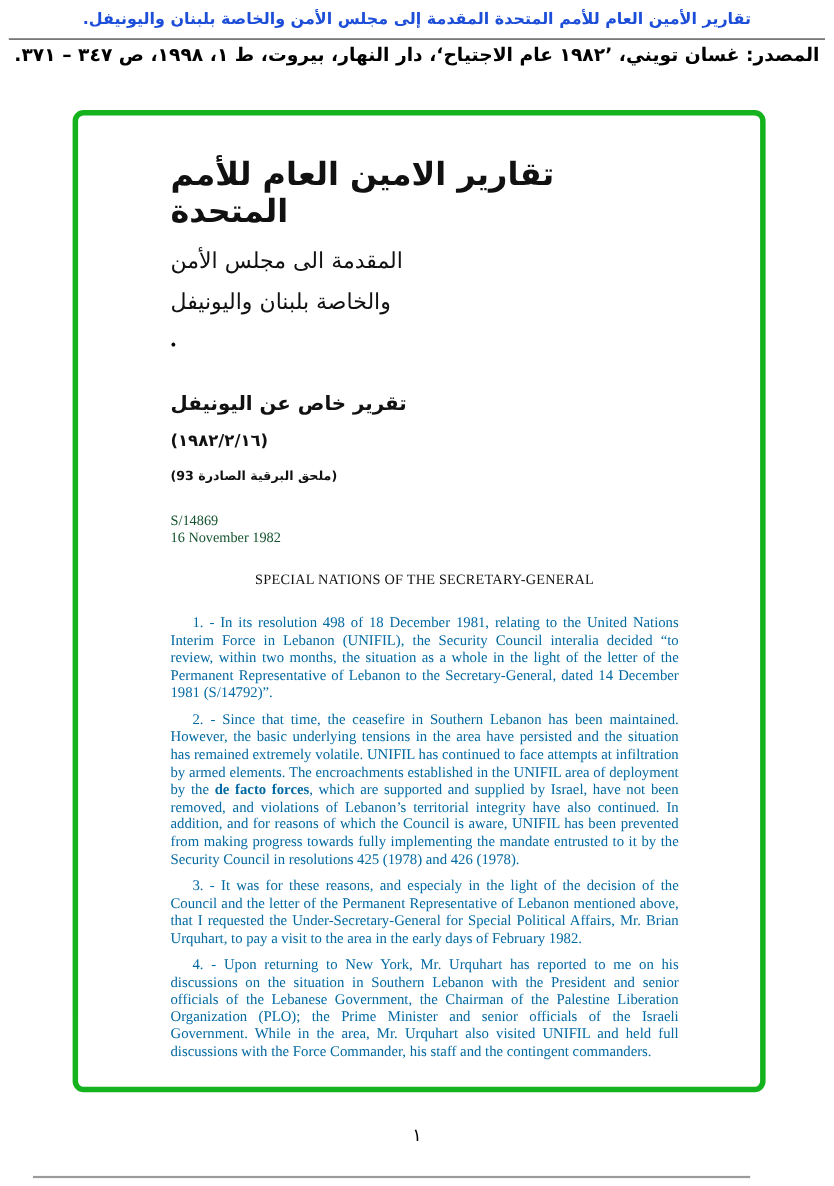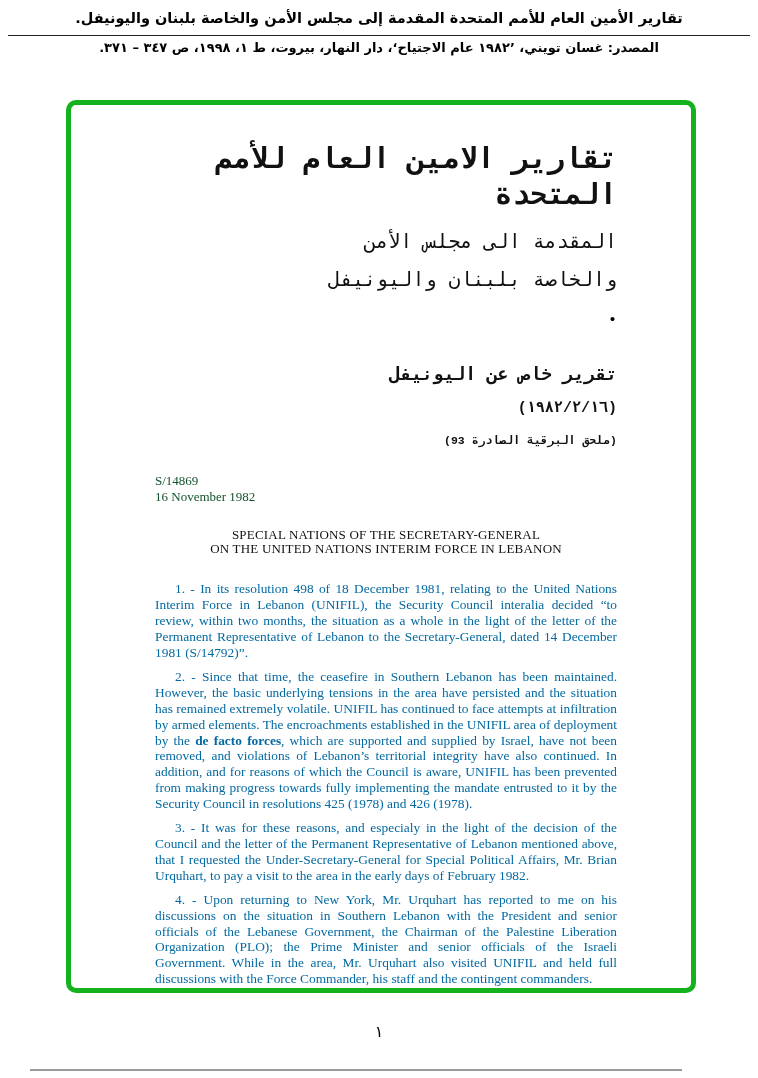--- a/index.html
+++ b/index.html
@@ -18,52 +18,52 @@
     position: absolute;
     top: 8px; left: 0; right: 0;
     text-align: center;
   }
   .top-title {
     direction: rtl;
     font-family: "DejaVu Sans", sans-serif;
     font-weight: bold;
     font-size: 14.5px;
     line-height: 1.5;
-    color: #000000;
+    color: #1d4ed8;
   }
   .header-divider {
     border: none;
     border-top: 1.5px solid #222;
     margin: 5px 8px 4px 8px;
   }
   .top-source {
     direction: rtl;
     font-family: "DejaVu Sans", sans-serif;
     font-weight: bold;
-    font-size: 13px;
+    font-size: 17px;
     color: #000;
   }
 
   
   .doc-frame {
     position: absolute;
     left: 66px;
     top: 100px;
     width: 620px;
     height: 883px;
     border: 5px solid #14b31e;
     border-radius: 10px;
     background: #ffffff;
   }
   .doc-inner {
     padding: 36px 74px 0 84px;
   }
 
   .ar { direction: rtl; font-family: "DejaVu Sans", sans-serif; color: #111; }
-  .center { text-align: right; font-family: Liberation Mono, monospace; }
+  .center { text-align: left; }
 
   .ar-title-1 { font-size: 29px; font-weight: bold; margin: 0 0 16px 0; }
   .ar-title-2 { font-size: 20px; margin: 0 0 13px 0; }
   .ar-title-3 { font-size: 20px; margin: 0 0 20px 0; }
   .bullet-sep { font-size: 15px; color: #000; margin: 0 0 34px 0; }
   .report-title { font-size: 18px; font-weight: bold; margin: 0 0 13px 0; }
   .report-date  { font-size: 15px; font-weight: bold; margin: 0 0 16px 0; }
   .report-annex { font-size: 11.5px; font-weight: bold; margin: 0 0 26px 0; }
 
   .doc-id {
@@ -137,21 +137,20 @@
       <div class="ar center report-date">(١٩٨٢/٢/١٦)</div>
       <div class="ar center report-annex">(ملحق البرقية الصادرة 93)</div>
 
       <div class="doc-id">
         <div>S/14869</div>
         <div>16 November 1982</div>
       </div>
 
       <div class="en-heading">
         <div>SPECIAL NATIONS OF THE SECRETARY-GENERAL</div>
-        <div>ON THE UNITED NATIONS INTERIM FORCE IN LEBANON</div>
       </div>
 
       <p class="body-para">1. - In its resolution 498 of 18 December 1981, relating to the United Nations Interim Force in Lebanon (UNIFIL), the Security Council interalia decided “to review, within two months, the situation as a whole in the light of the letter of the Permanent Representative of Lebanon to the Secretary-General, dated 14 December 1981 (S/14792)”.</p>
 
       <p class="body-para"><span>2. - Since that time, the ceasefire in Southern Lebanon has been maintained. However, the basic underlying tensions in the area have persisted and the situation has remained extremely volatile. UNIFIL has continued to face attempts at infiltration by armed elements. The encroachments established in the UNIFIL area of deployment by the </span><b>de facto forces</b><span>, which are supported and supplied by Israel, have not been removed, and violations of Lebanon’s territorial integrity have also continued. In addition, and for reasons of which the Council is aware, UNIFIL has been prevented from making progress towards fully implementing the mandate entrusted to it by the Security Council in resolutions 425 (1978) and 426 (1978).</span></p>
 
       <p class="body-para">3. - It was for these reasons, and especialy in the light of the decision of the Council and the letter of the Permanent Representative of Lebanon mentioned above, that I requested the Under-Secretary-General for Special Political Affairs, Mr. Brian Urquhart, to pay a visit to the area in the early days of February 1982.</p>
 
       <p class="body-para">4. - Upon returning to New York, Mr. Urquhart has reported to me on his discussions on the situation in Southern Lebanon with the President and senior officials of the Lebanese Government, the Chairman of the Palestine Liberation Organization (PLO); the Prime Minister and senior officials of the Israeli Government. While in the area, Mr. Urquhart also visited UNIFIL and held full discussions with the Force Commander, his staff and the contingent commanders.</p>
 

